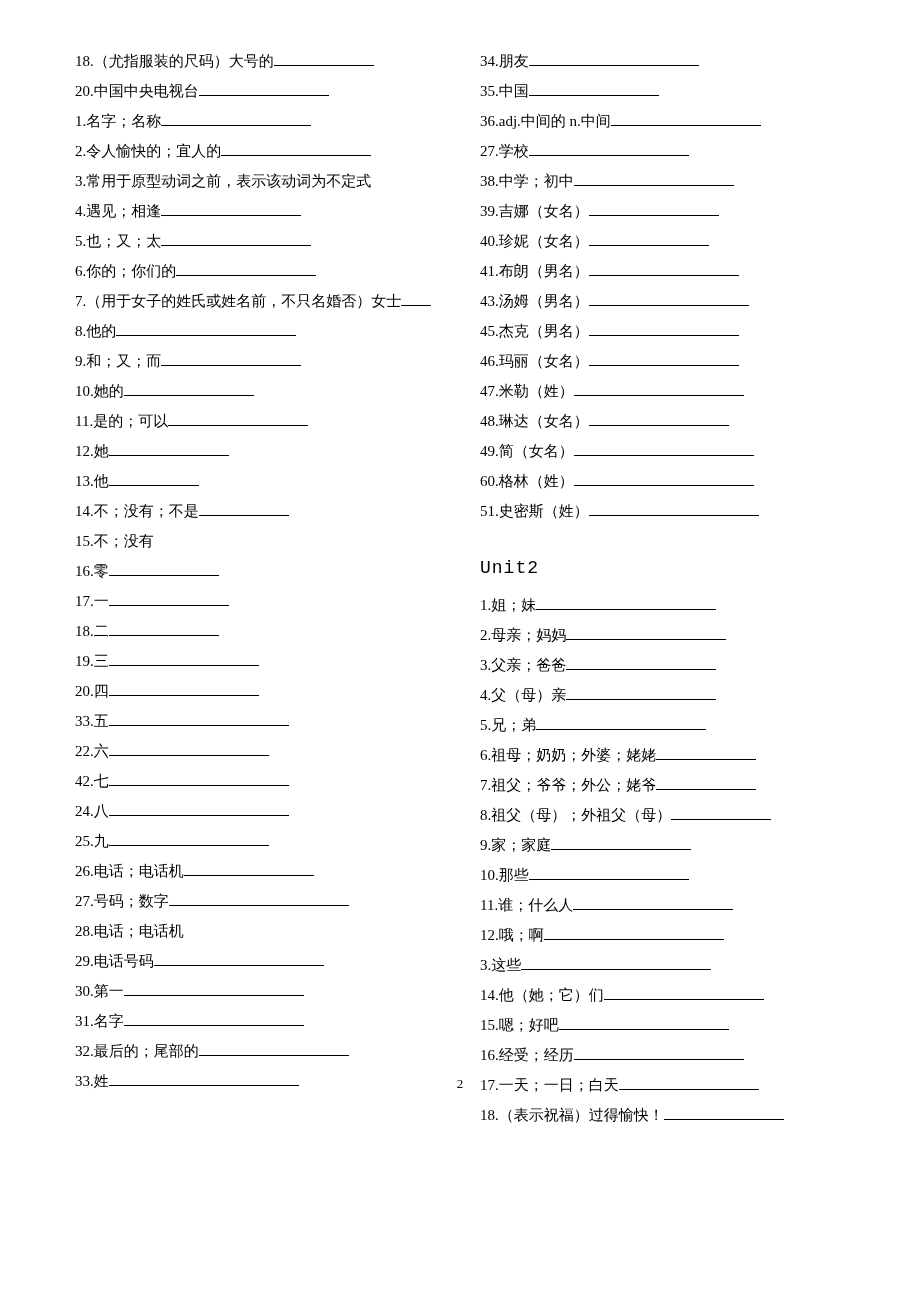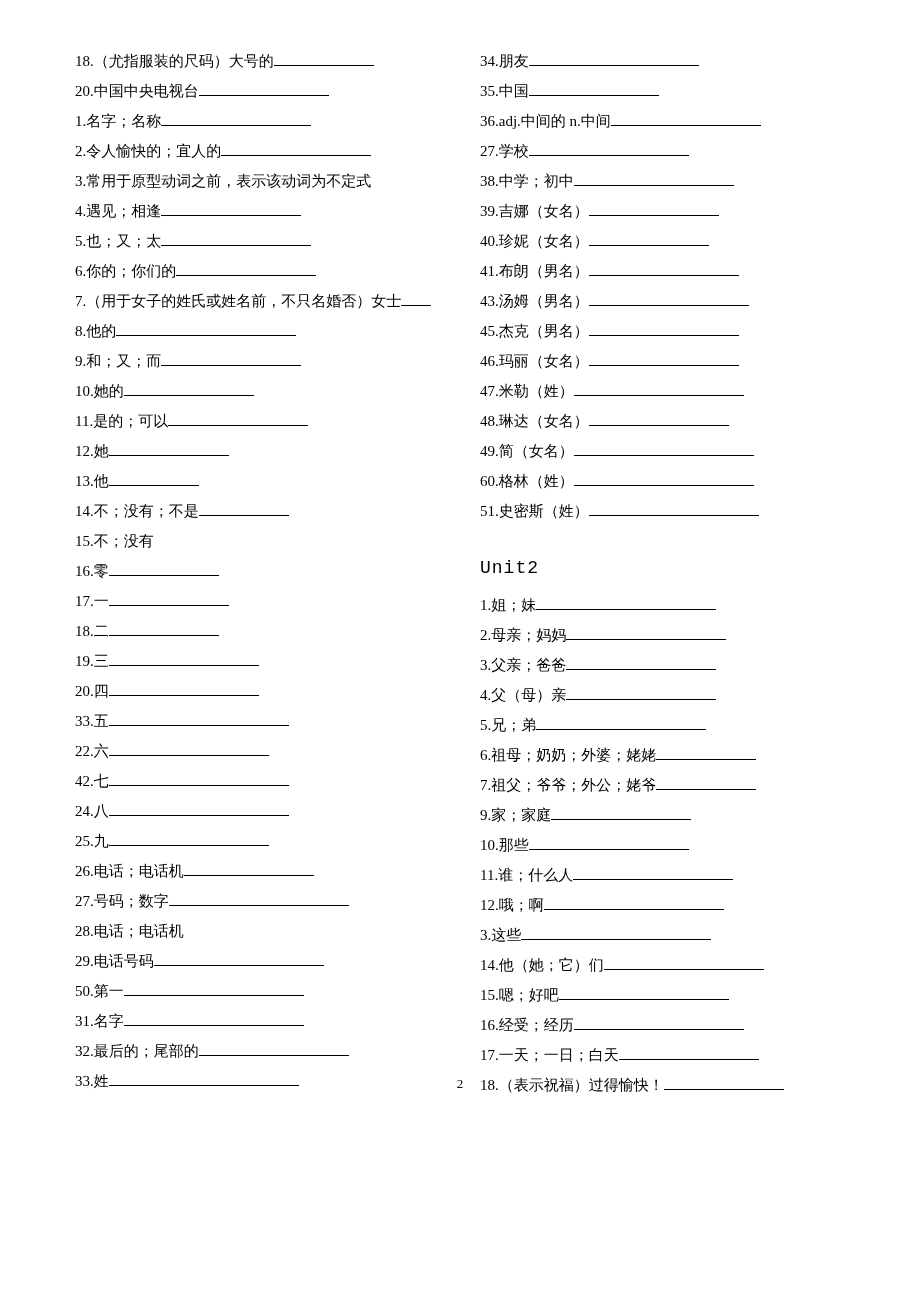--- a/index.html
+++ b/index.html
@@ -41,21 +41,21 @@
         <div class="item"><span>20.</span><span>四</span><span class="blank" style="width: 150px;"></span></div>
         <div class="item"><span>33.</span><span>五</span><span class="blank" style="width: 180px;"></span></div>
         <div class="item"><span>22.</span><span>六</span><span class="blank" style="width: 160px;"></span></div>
         <div class="item"><span>42.</span><span>七</span><span class="blank" style="width: 180px;"></span></div>
         <div class="item"><span>24.</span><span>八</span><span class="blank" style="width: 180px;"></span></div>
         <div class="item"><span>25.</span><span>九</span><span class="blank" style="width: 160px;"></span></div>
         <div class="item"><span>26.</span><span>电话；电话机</span><span class="blank" style="width: 130px;"></span></div>
         <div class="item"><span>27.</span><span>号码；数字</span><span class="blank" style="width: 180px;"></span></div>
         <div class="item"><span>28.</span><span>电话；电话机</span></div>
         <div class="item"><span>29.</span><span>电话号码</span><span class="blank" style="width: 170px;"></span></div>
-        <div class="item"><span>50.</span><span>第一</span><span class="blank" style="width: 180px;"></span></div>
+        <div class="item"><span>30.</span><span>第一</span><span class="blank" style="width: 180px;"></span></div>
         <div class="item"><span>31.</span><span>名字</span><span class="blank" style="width: 180px;"></span></div>
         <div class="item"><span>32.</span><span>最后的；尾部的</span><span class="blank" style="width: 150px;"></span></div>
         <div class="item"><span>33.</span><span>姓</span><span class="blank" style="width: 190px;"></span></div>
       </div>
     <div class="col" id="right">
         <div class="item"><span>34.</span><span>朋友</span><span class="blank" style="width: 170px;"></span></div>
         <div class="item"><span>35.</span><span>中国</span><span class="blank" style="width: 130px;"></span></div>
         <div class="item"><span>36.</span><span>adj.中间的 n.中间</span><span class="blank" style="width: 150px;"></span></div>
         <div class="item"><span>27.</span><span>学校</span><span class="blank" style="width: 160px;"></span></div>
         <div class="item"><span>38.</span><span>中学；初中</span><span class="blank" style="width: 160px;"></span></div>
@@ -71,20 +71,21 @@
         <div class="item"><span>60.</span><span>格林（姓）</span><span class="blank" style="width: 180px;"></span></div>
         <div class="item"><span>51.</span><span>史密斯（姓）</span><span class="blank" style="width: 170px;"></span></div>
         <div class="unit">Unit2</div>
         <div class="item"><span>1.</span><span>姐；妹</span><span class="blank" style="width: 180px;"></span></div>
         <div class="item"><span>2.</span><span>母亲；妈妈</span><span class="blank" style="width: 160px;"></span></div>
         <div class="item"><span>3.</span><span>父亲；爸爸</span><span class="blank" style="width: 150px;"></span></div>
         <div class="item"><span>4.</span><span>父（母）亲</span><span class="blank" style="width: 150px;"></span></div>
         <div class="item"><span>5.</span><span>兄；弟</span><span class="blank" style="width: 170px;"></span></div>
         <div class="item"><span>6.</span><span>祖母；奶奶；外婆；姥姥</span><span class="blank" style="width: 100px;"></span></div>
         <div class="item"><span>7.</span><span>祖父；爷爷；外公；姥爷</span><span class="blank" style="width: 100px;"></span></div>
+        <div class="item"><span>8.</span><span>祖父（母）；外祖父（母）</span><span class="blank" style="width: 100px;"></span></div>
         <div class="item"><span>9.</span><span>家；家庭</span><span class="blank" style="width: 140px;"></span></div>
         <div class="item"><span>10.</span><span>那些</span><span class="blank" style="width: 160px;"></span></div>
         <div class="item"><span>11.</span><span>谁；什么人</span><span class="blank" style="width: 160px;"></span></div>
         <div class="item"><span>12.</span><span>哦；啊</span><span class="blank" style="width: 180px;"></span></div>
         <div class="item"><span>3.</span><span>这些</span><span class="blank" style="width: 190px;"></span></div>
         <div class="item"><span>14.</span><span>他（她；它）们</span><span class="blank" style="width: 160px;"></span></div>
         <div class="item"><span>15.</span><span>嗯；好吧</span><span class="blank" style="width: 170px;"></span></div>
         <div class="item"><span>16.</span><span>经受；经历</span><span class="blank" style="width: 170px;"></span></div>
         <div class="item"><span>17.</span><span>一天；一日；白天</span><span class="blank" style="width: 140px;"></span></div>
         <div class="item"><span>18.</span><span>（表示祝福）过得愉快！</span><span class="blank" style="width: 120px;"></span></div>

